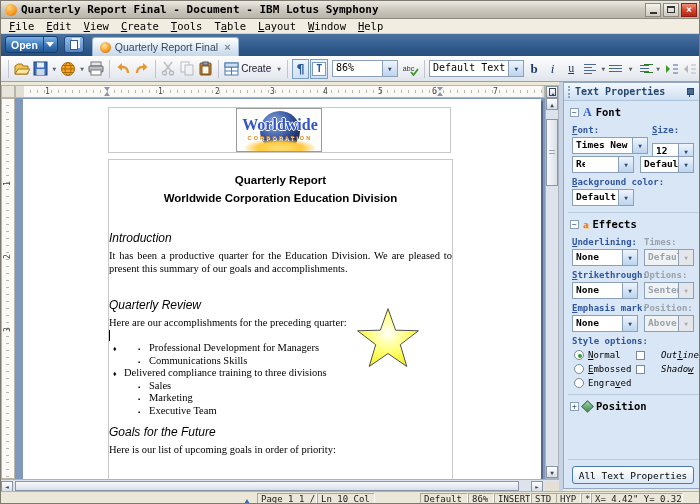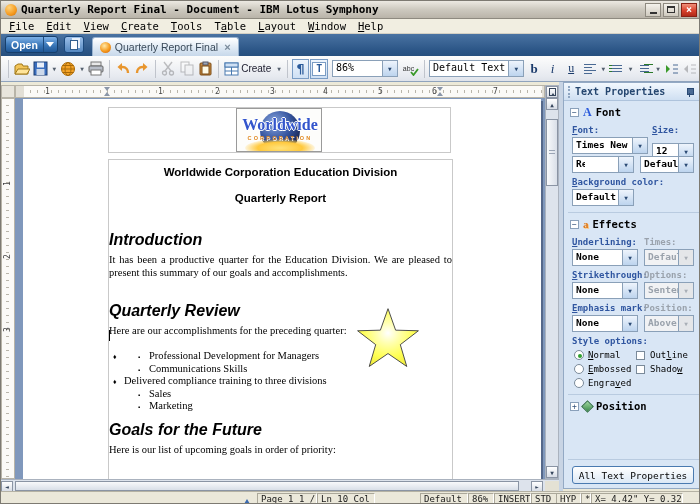--- a/index.html
+++ b/index.html
@@ -104,21 +104,21 @@
                font-weight:bold; font-size:16px; color:#3355cc;
                text-shadow:1px 0 0 #fff,-1px 0 0 #fff,0 1px 0 #fff,0 -1px 0 #fff;}
   .logo-sub { position:absolute; left:0; top:26px; width:86px; text-align:center; font-family:"Liberation Sans",sans-serif;
               font-weight:bold; font-size:5.5px; letter-spacing:2.2px; color:#e08820;
               text-shadow:0.5px 0.5px 0 #fff;}
 
   .doc-flow { position:absolute; left:86px; top:61px; width:343px; color:#000;}
   .doc-title { text-align:center; font-family:"Liberation Sans",sans-serif; font-weight:bold; font-size:11.5px;}
   .t1 { padding-top:6px; }
   .t2 { margin-top:14px; }
-  .doc-h { font-family:"Liberation Sans",sans-serif; font-style:italic; font-weight:bold; font-size:16px; }
+  .doc-h { font-family:"Liberation Sans",sans-serif; font-style:italic; font-weight:normal; font-size:12px; }
   .h-intro { margin-top:27px; }
   .doc-p { font-family:"Liberation Serif",serif; font-size:10.5px; line-height:13px; margin-top:4px; text-align:justify;}
   .h-review { margin-top:23px; }
   .plain { text-align:left; }
   .empty-line { height:13px; }
   .brow { position:relative; font-family:"Liberation Serif",serif; font-size:10.5px; line-height:12.5px; }
   .brow .blt { position:absolute; font-size:7px; top:1px; color:#000;}
   .brow.l1 { padding-left:15px; } .brow.l1 .blt { left:4px; }
   .brow.l2 { padding-left:40px; } .brow.l2 .blt { left:29px; font-size:6px; }
   .h-goals { margin-top:8px; }
@@ -171,21 +171,21 @@
   .pcombo { margin-top:2px; }
   .pcombo .val { font-size:9.5px; }
   .col2 { position:absolute; left:80px; top:0; }
   .col2b { position:absolute; left:88px; top:0; }
   .col2c { position:absolute; left:76px; top:0; }
   .pdivider { height:1px; background:#b9cbe0; margin:6px 4px 0; }
   .optrow { display:flex; align-items:center; gap:4px; margin-top:4px; padding-left:10px; position:relative;}
   .radio { width:10px; height:10px; border-radius:50%; border:1px solid #7a8a9a; background:#fff; position:relative;}
   .radio.sel:after { content:""; position:absolute; left:2.5px; top:2.5px; width:4px; height:4px; border-radius:50%; background:#2fa02f;}
   .checkbox { width:9px; height:9px; border:1px solid #7a8a9a; background:#fff;}
-  .opt2 { position:absolute; left:72px; display:flex; align-items:center; gap:5px;}
+  .opt2 { position:absolute; left:72px; display:flex; align-items:center; gap:16px;font-style:italic;}
   .allbtn { position:absolute; left:8px; top:383px; width:122px; height:18px; border:1px solid #4a7ab0; border-radius:3px;
             background:linear-gradient(180deg,#ffffff,#dce8f5); font-size:9.5px; font-family:"DejaVu Sans Mono",monospace;
             display:flex; align-items:center; justify-content:center; color:#000;}
   .pos-divider { position:absolute; left:4px; right:4px; top:376px; height:1px; background:#b9cbe0;}
 
   
   .statusbar { position:absolute; left:0; top:490px; width:700px; height:14px; background:#ebe8da; border-top:1px solid #b5b2a4;
                font-size:9px; color:#1a1a1a;}
   .scell { position:absolute; top:1px; height:12px; border:1px solid #aba89a; border-right-color:#fff; border-bottom-color:#fff;
            padding:0 3px; line-height:11px; white-space:nowrap; overflow:hidden;}
@@ -421,33 +421,34 @@
         <div class="logo-box">
           <span class="logo-globe"></span>
           <span class="logo-glow"></span>
           <span class="logo-word">Worldwide</span>
           <span class="logo-sub">CORPORATION</span>
         </div>
 
         <div class="boundary body-box"></div>
 
         <div class="doc-flow">
+          <div class="doc-title t2">Quarterly Report</div>
           <div class="doc-title t1">Worldwide Corporation Education Division</div>
-          <div class="doc-title t2">Quarterly Report</div>
           <div class="doc-h h-intro">Introduction</div>
           <div class="doc-p">It has been a productive quarter for the Education Division. We are pleased to present this summary of our goals and accomplishments.</div>
           <div class="doc-h h-review">Quarterly Review</div>
           <div class="doc-p plain">Here are our accomplishments for the preceding quarter:</div>
           <div class="empty-line"></div>
           <div class="brow l1"><span class="blt">♦</span></div>
           <div class="brow l2"><span class="blt">▪</span><span>Professional Development for Managers</span></div>
           <div class="brow l2"><span class="blt">▪</span><span>Communications Skills</span></div>
           <div class="brow l1"><span class="blt">♦</span><span>Delivered compliance training to three divisions</span></div>
           <div class="brow l2"><span class="blt">▪</span><span>Sales</span></div>
           <div class="brow l2"><span class="blt">▪</span><span>Marketing</span></div>
+          <div class="brow l2"><span class="blt">▪</span><span>Executive Team</span></div>
           <div class="doc-h h-goals">Goals for the Future</div>
           <div class="doc-p plain">Here is our list of upcoming goals in order of priority:</div>
         </div>
 
         <span class="text-cursor"></span>
 
         <svg class="star" width="68" height="78" viewBox="0 0 100 100">
           <defs>
             <radialGradient id="starg" cx="50%" cy="42%" r="60%">
               <stop offset="0%" stop-color="#ffffff"></stop>

